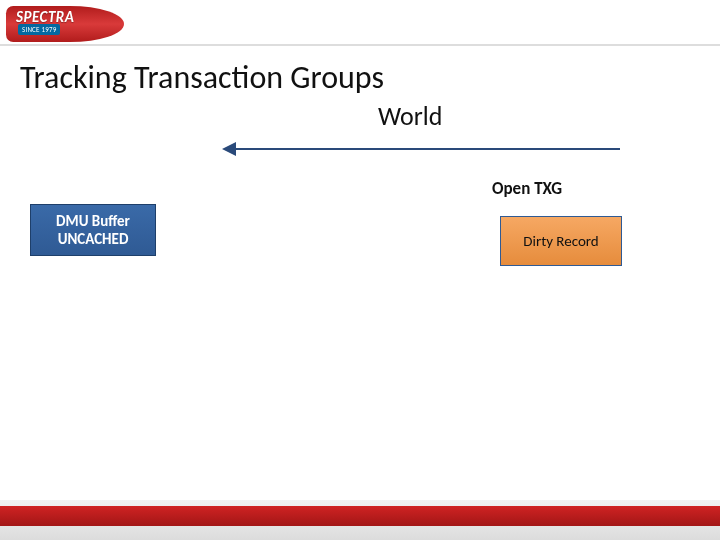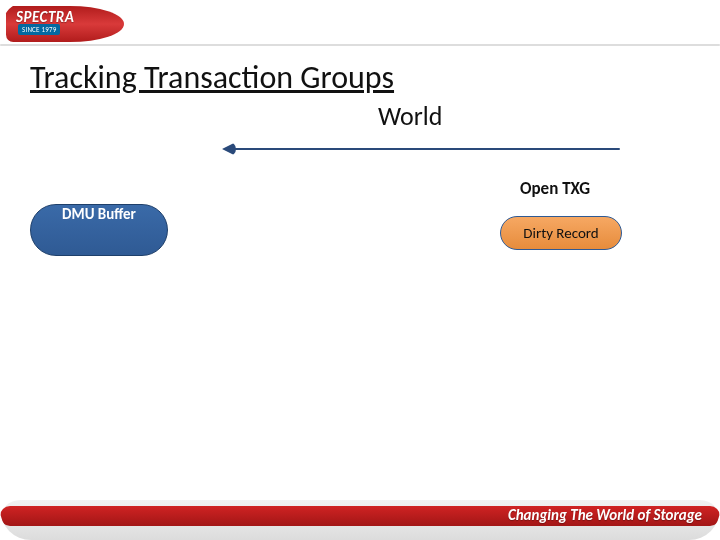--- a/index.html
+++ b/index.html
@@ -1,15 +1,15 @@
 <!DOCTYPE html>
 <html><head>
 <meta charset="utf-8">
 <style>
-  * { box-sizing: border-box; margin: 0; padding: 0; border-radius: 31px; }
+  * { box-sizing: border-box; margin: 0; padding: 0; }
   html, body { width: 720px; height: 540px; font-family: Calibri, Arial, sans-serif; background: #fff; overflow: hidden; }
   .slide { position: relative; width: 720px; height: 540px; background: #fff; }
 
   
   .logo {
     position: absolute; top: 6px; left: 6px; width: 118px; height: 36px;
   }
   .logo-swoosh {
     position: absolute; top: 0; left: 0; width: 118px; height: 36px;
     background: linear-gradient(to bottom, #b11c1c 0%, #d93a3a 50%, #b11c1c 100%);
@@ -24,22 +24,22 @@
     position: absolute; top: 18px; left: 12px;
     color: #fff; font-size: 7px; letter-spacing: 0.2px;
     background: #0369a1; padding: 1px 4px; border-radius: 2px;
   }
   .logo-stripe {
     position: absolute; top: 44px; left: 0; width: 720px; height: 2px; background: #ddd;
   }
 
   
   .title {
-    position: absolute; top: 58px; left: 30px;
-    font-size: 32px; color: #111; font-weight: 400; text-decoration: underline;
+    position: absolute; top: 58px; left: 20px;
+    font-size: 32px; color: #111; font-weight: 400;
   }
 
   
   .time-label {
     position: absolute; top: 100px; left: 378px;
     font-size: 26px; color: #111;
   }
   .time-arrow {
     position: absolute; top: 142px; left: 222px; width: 398px; height: 14px;
   }
@@ -48,36 +48,36 @@
   }
   .time-arrow-head {
     position: absolute; top: 0; left: 0; width: 0; height: 0;
     border-top: 7px solid transparent;
     border-bottom: 7px solid transparent;
     border-right: 14px solid #2a4a7a;
   }
 
   
   .open-txg {
-    position: absolute; top: 178px; left: 520px;
+    position: absolute; top: 178px; left: 492px;
     font-size: 17px; font-weight: 700; color: #111;
   }
 
   
   .dmu-box {
-    position: absolute; top: 204px; left: 30px; width: 138px; height: 52px;
+    position: absolute; top: 204px; left: 30px; width: 126px; height: 52px;
     background: linear-gradient(to bottom, #3a6aa8 0%, #2f5a94 100%);
     border: 1px solid #1e3f6a;
     color: #fff; text-align: center; font-size: 15px; font-weight: 700;
-    display: flex; flex-direction: row; justify-content: center; line-height: 1.2;
+    display: flex; flex-direction: column; justify-content: center; line-height: 1.2;
   }
 
   
   .dirty-box {
-    position: absolute; top: 216px; left: 500px; width: 122px; height: 34px;
+    position: absolute; top: 216px; left: 500px; width: 122px; height: 50px;
     background: linear-gradient(to bottom, #f6a863 0%, #e68c3c 100%);
     border: 1px solid #2f5a94;
     color: #111; text-align: center; font-size: 15px;
     display: flex; align-items: center; justify-content: center;
   }
 
   
   .bottom-grey {
     position: absolute; left: 0; bottom: 0; width: 720px; height: 40px;
     background: linear-gradient(to bottom, #f2f2f2 0%, #dcdcdc 100%);
@@ -109,23 +109,23 @@
   <div class="time-label">World</div>
   <div class="time-arrow">
     <div class="time-arrow-head"></div>
     <div class="time-arrow-line"></div>
   </div>
 
   <div class="open-txg">Open TXG</div>
 
   <div class="dmu-box">
     <span>DMU Buffer</span>
+    <span>UNCACHED</span>
   </div>
 
   <div class="dirty-box">
     <span>Dirty Record</span>
   </div>
 
   <div class="bottom-grey"></div>
   <div class="bottom-red"></div>
-  <div class="tagline">Changing The World of Storage</div>
 
 </div>
 
 </body></html>

